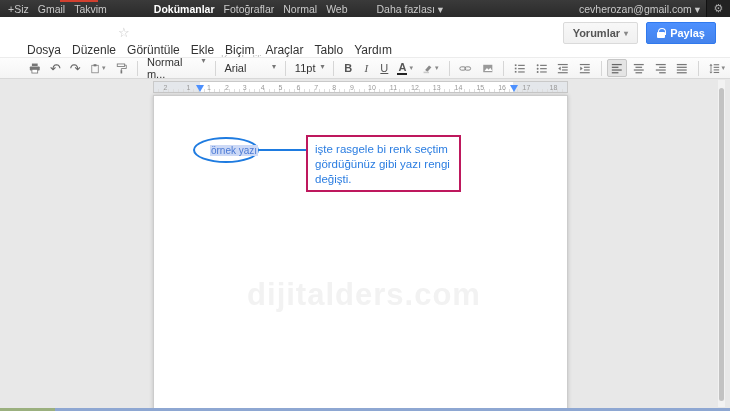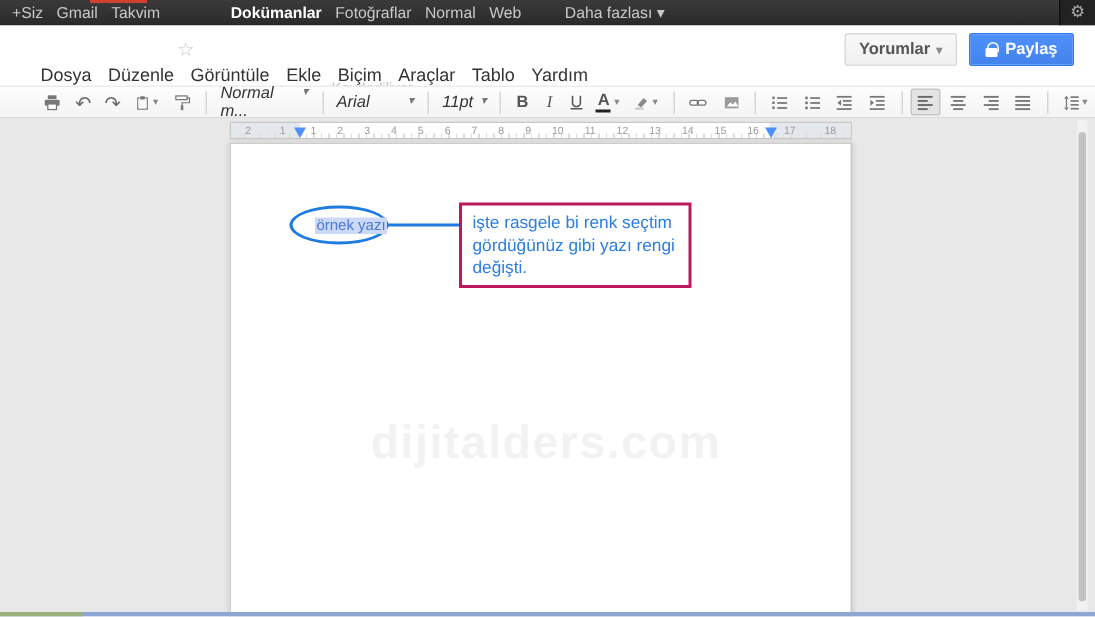--- a/index.html
+++ b/index.html
@@ -45,21 +45,21 @@
   
   #toolbar { position:absolute; top:57px; left:0; right:0; height:22px;
     background:linear-gradient(#fdfdfd,#f4f4f4); border-top:1px solid #ececec;
     border-bottom:1px solid #d8d8d8; display:flex; align-items:center; padding-left:24px; }
   .tb-btn { display:inline-flex; align-items:center; justify-content:center; height:18px;
     min-width:16px; padding:0 3px; margin:0 1px; color:#555; cursor:pointer; border:1px solid transparent; }
   .tb-btn.active { background:#e4e4e4; border:1px solid #c6c6c6; border-radius:2px; }
   .tb-btn svg { display:block; }
   .tb-sep { width:1px; height:15px; background:#d6d6d6; margin:0 5px; }
   .tb-drop { display:inline-flex; font-size:11px; color:#333;
-    padding:0 4px; cursor:pointer;font-style:italic; }
+    padding:0 4px; cursor:pointer; }
   .tb-drop .car { font-size:8px; color:#777; margin-left:5px; }
   .glyph { font-size:13px; color:#666; line-height:1; }
   .bld { font-weight:bold; font-size:11px; color:#555; }
   .ita { font-style:italic; font-size:11px; font-family:"Liberation Serif",serif; color:#555; }
   .und { text-decoration:underline; font-size:11px; color:#555; }
   .colA { font-size:11px; font-weight:bold; color:#555; border-bottom:2px solid #222;
     line-height:1.1; padding:0 1px; }
   .mini-car { font-size:7px; color:#888; margin-left:2px; }
 
   
@@ -108,20 +108,21 @@
     <div id="topbar-red"></div>
     <span class="tlink">+Siz</span>
     <span class="tlink">Gmail</span>
     <span class="tlink">Takvim</span>
     <span class="tlink active">Dokümanlar</span>
     <span class="tlink">Fotoğraflar</span>
     <span class="tlink">Normal</span>
     <span class="tlink">Web</span>
     <span class="tmore"><span>Daha fazlası</span> <span>▾</span></span>
     <div id="topbar-right">
+      <span id="account"><span>cevherozan@gmail.com</span> <span>▾</span></span>
       <div id="gearbox">
           <span>⚙</span>
         </div>
     </div>
   </div>
 
   <div id="header">
     <div id="title-star">☆</div>
     <div id="menubar">
       <span class="menu">Dosya</span>

